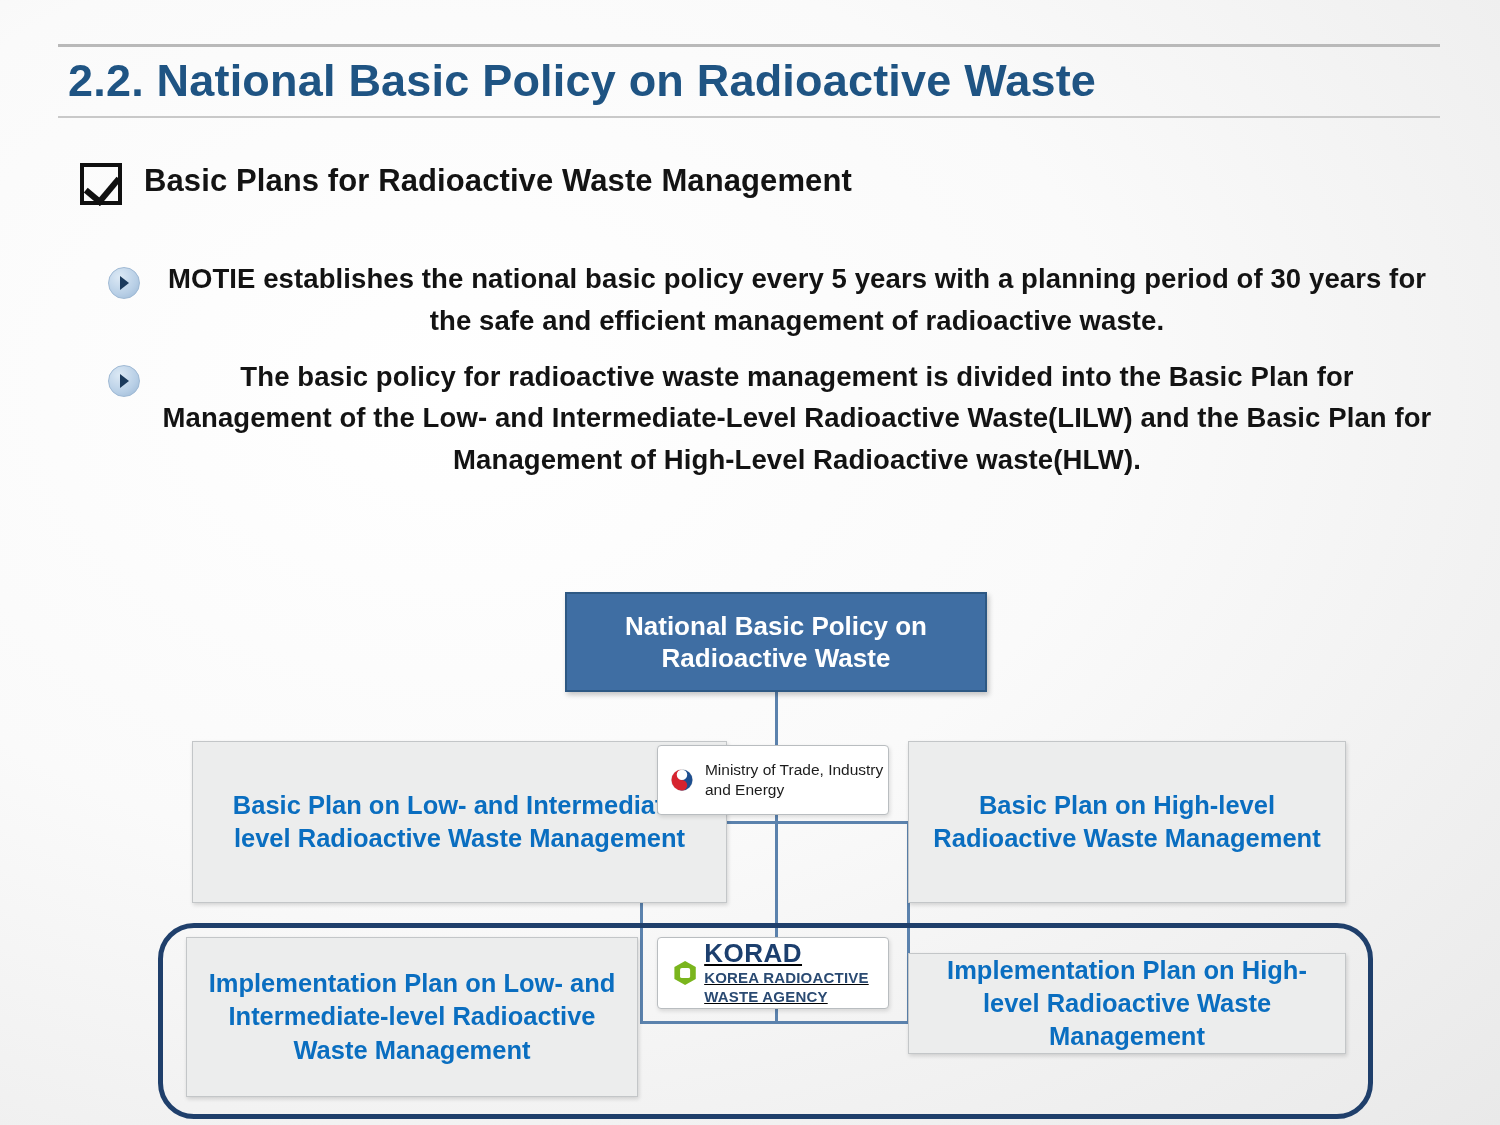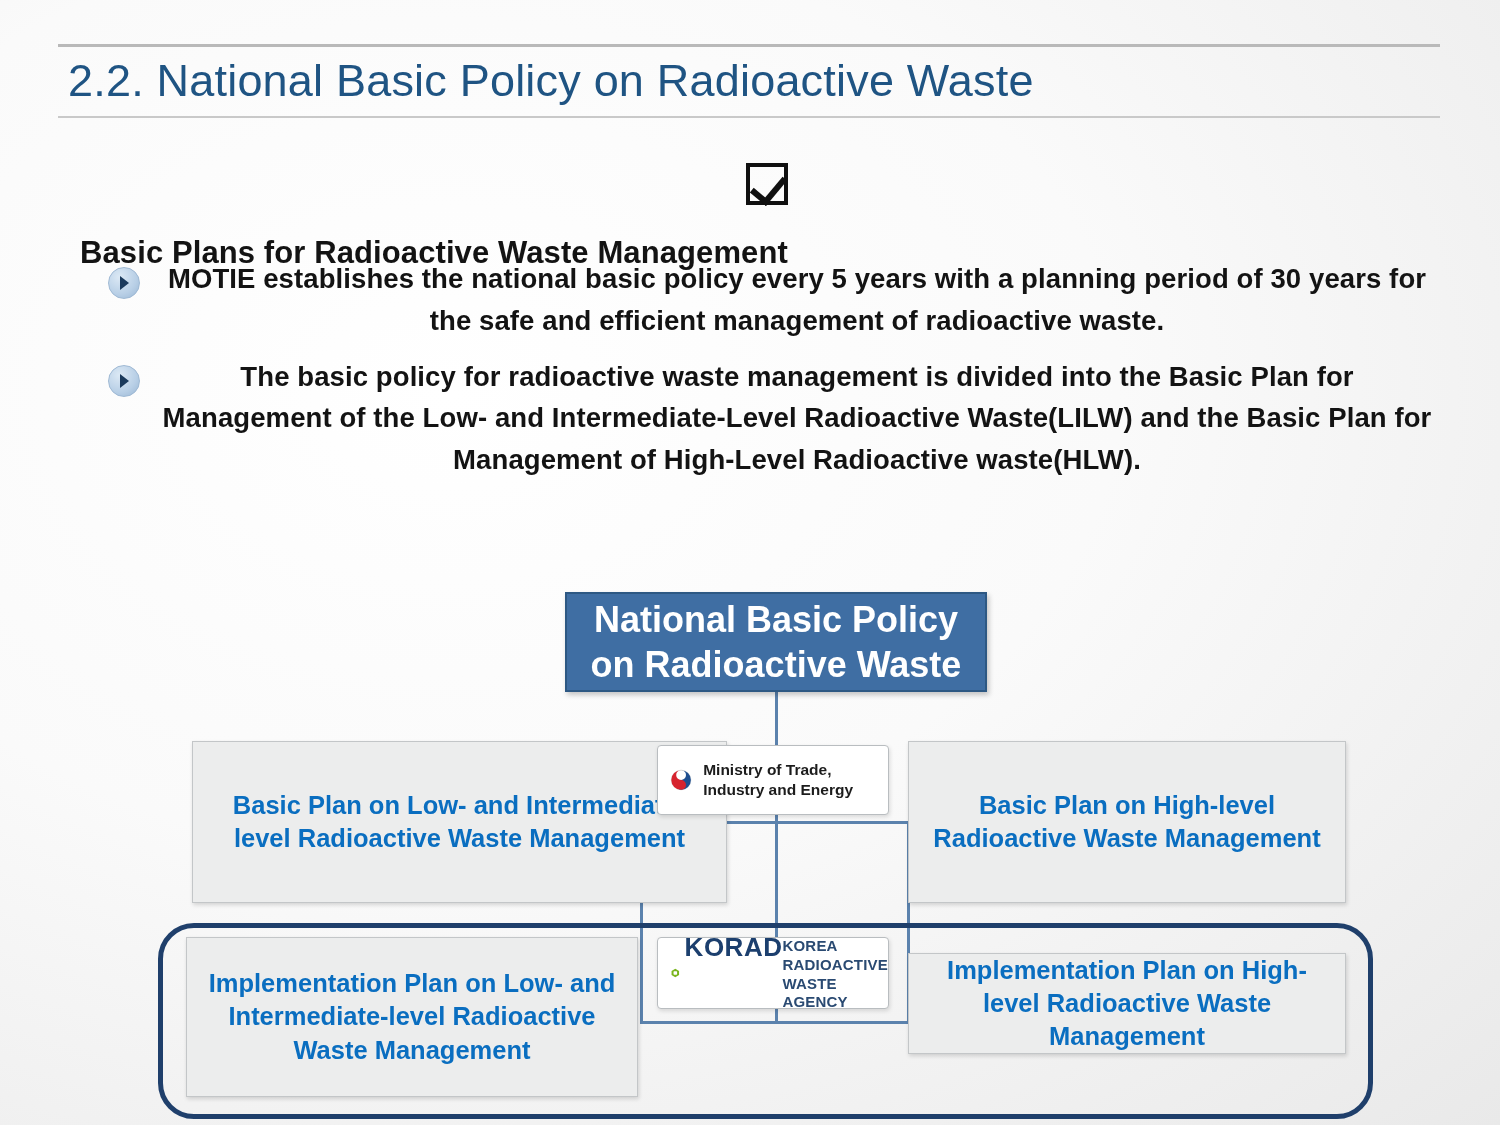--- a/index.html
+++ b/index.html
@@ -28,36 +28,35 @@
     width: 100%;
   }
   .title-rule-bottom {
     height: 2px;
     background: #c9c9c9;
     width: 100%;
     margin-top: 2px;
   }
   .slide-title {
     font-size: 45px;
-    font-weight: normal;
+    font-weight: bold;
     color: #1f5483;
     letter-spacing: 0.2px;
     padding: 10px 4px 8px 10px;
     line-height: 1.08;
   }
 
   
   .section-head {
     position: absolute;
     left: 80px;
     top: 163px;
     display: flex;
-    align-items: flex-end;
-    gap: 30px;
-    flex-direction: column;
+    align-items: flex-start;
+    gap: 22px;
   }
   .check-box {
     width: 42px;
     height: 42px;
     border: 4px solid #101010;
     position: relative;
     box-sizing: border-box;
   }
   .check-box::after {
     content: "";
@@ -135,21 +134,21 @@
     box-sizing: border-box;
   }
   .top-box {
     left: 565px;
     top: 17px;
     width: 422px;
     height: 100px;
     background: #3f6ea3;
     border: 2px solid #2d5883;
     color: #ffffff;
-    font-size: 36px;
+    font-size: 26px;
     font-weight: bold;
     display: flex;
     align-items: center;
     justify-content: center;
     text-align: center;
     line-height: 1.25;
     box-shadow: 2px 3px 5px rgba(0,0,0,0.22);
   }
   .plan-box {
     background: #eceded;
@@ -203,21 +202,21 @@
     top: 362px;
     width: 232px;
     height: 72px;
     padding-left: 12px;
   }
   .motie-text {
     font-size: 15.5px;
     color: #1c1c1c;
     line-height: 1.28;
     margin-left: 9px;
-    font-weight: bold;
+    font-weight: normal;
   }
   .korad-title {
     font-size: 26px;
     font-weight: bold;
     color: #1c3f6e;
     line-height: 1;
     letter-spacing: 0.5px;
   }
   .korad-sub {
     font-size: 15px;
@@ -277,19 +276,19 @@
       <path d="M20 5 a15 15 0 0 0 0 30 a7.5 7.5 0 0 0 0 -15 a7.5 7.5 0 0 1 0 -15 z" fill="#d6232e"></path>
     </svg>
     <span class="motie-text">Ministry of Trade, Industry and Energy</span>
   </div>
 
   <div class="logo-chip chip-korad">
     <svg width="48" height="48" viewBox="0 0 48 48">
       <polygon points="24,5 41,14.5 41,33.5 24,43 7,33.5 7,14.5" fill="#7ab51d"></polygon>
       <rect x="16" y="16" width="16" height="16" rx="3" fill="#ffffff"></rect>
     </svg>
-    <span style="display:flex; flex-direction:row; margin-left:4px;">
+    <span style="display:flex; flex-direction:column; margin-left:4px;text-decoration:underline;">
       <span class="korad-title">KORAD</span>
       <span class="korad-sub">KOREA RADIOACTIVE WASTE AGENCY</span>
     </span>
   </div>
 
 </div>
 
 </body></html>

